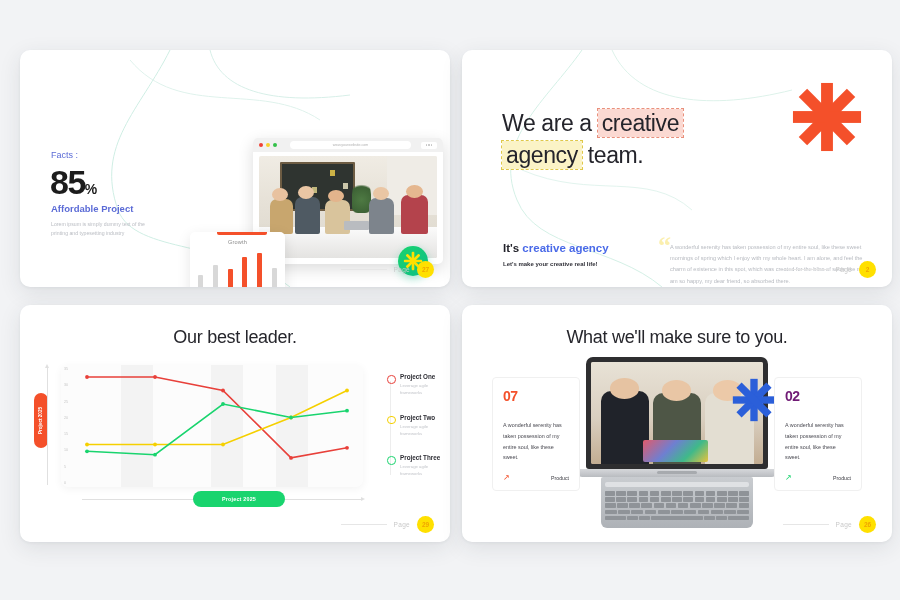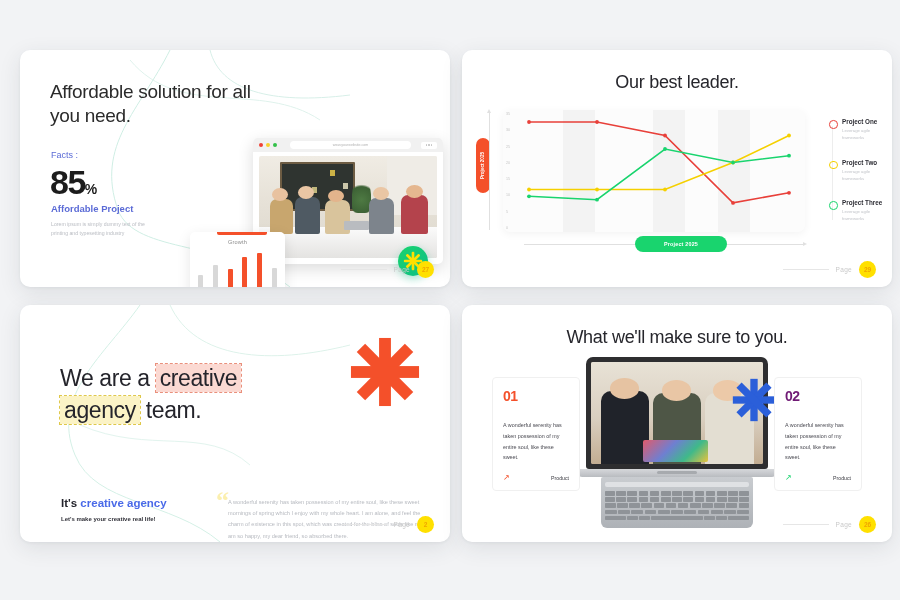--- a/index.html
+++ b/index.html
@@ -171,21 +171,20 @@
 
 <div class="deck">
 
   <div class="slide">
     <svg class="swirl" viewBox="0 0 430 237">
       <path d="M150 0 C 120 60, 75 95, 98 160 C 115 205, 210 190, 270 237" fill="none" stroke="#cfeee4" stroke-width="1"></path>
       <path d="M190 0 C 200 40, 250 55, 330 45" fill="none" stroke="#d7efe8" stroke-width="1"></path>
       <path d="M110 10 C 160 70, 240 30, 300 70" fill="none" stroke="#dff2ec" stroke-width="1"></path>
     </svg>
 
-    <div class="s1-title">Affordable solution for all you need.</div>
     <div class="s1-facts">Facts :</div>
     <div class="s1-big"><span>85</span><span class="pct">%</span></div>
     <div class="s1-sub">Affordable Project</div>
     <div class="s1-lorem">Lorem ipsum is simply dummy text of the printing and typesetting industry</div>
 
     <div class="browser">
       <div class="browser-bar">
         <span class="dot r"></span>
         <span class="dot y"></span>
         <span class="dot g"></span>
@@ -253,20 +252,54 @@
           <rect x="10.4" y="1" width="3.2" height="22" rx="1.2" transform="rotate(90 12 12)"></rect>
           <rect x="10.4" y="1" width="3.2" height="22" rx="1.2" transform="rotate(135 12 12)"></rect>
         </g>
       </svg>
     </div>
 
     <div class="footer">
       <span class="rule"></span>
       <span class="lbl">Page</span>
       <span class="pagedot">27</span>
+    </div>
+  </div>
+
+  <div class="slide">
+    <svg class="swirl" viewBox="0 0 430 237">
+      <path d="M120 0 C 85 50, 30 90, 55 150 C 75 200, 150 195, 200 237" fill="none" stroke="#d4f0e6" stroke-width="1"></path>
+      <path d="M150 0 C 175 55, 250 60, 330 40" fill="none" stroke="#ddf2ea" stroke-width="1"></path>
+      <path d="M60 120 C 130 150, 185 120, 230 160" fill="none" stroke="#e2f4ee" stroke-width="1"></path>
+    </svg>
+
+    <div class="s2-h1">
+      <span>We are a </span><span class="hl hl-red">creative</span><br>
+      <span class="hl hl-yel">agency</span><span> team.</span>
+    </div>
+
+    <div class="s2-it"><span>It's </span><span class="b">creative agency</span></div>
+    <div class="s2-tag">Let's make your creative real life!</div>
+
+    <div class="s2-quote">“</div>
+    <div class="s2-body">A wonderful serenity has taken possession of my entire soul, like these sweet mornings of spring which I enjoy with my whole heart. I am alone, and feel the charm of existence in this spot, which was created for the bliss of souls like mine. I am so happy, my dear friend, so absorbed there.</div>
+
+    <svg class="asterisk" viewBox="0 0 100 100">
+      <g fill="#f4502a">
+        <rect x="42" y="4" width="16" height="92"></rect>
+        <rect x="42" y="4" width="16" height="92" transform="rotate(45 50 50)"></rect>
+        <rect x="42" y="4" width="16" height="92" transform="rotate(90 50 50)"></rect>
+        <rect x="42" y="4" width="16" height="92" transform="rotate(135 50 50)"></rect>
+      </g>
+    </svg>
+
+    <div class="footer">
+      <span class="rule"></span>
+      <span class="lbl">Page</span>
+      <span class="pagedot">2</span>
     </div>
   </div>
 
   <div class="slide">
     <div class="s3-title">Our best leader.</div>
 
     <div class="proj-v">
         <span>Project 2025</span>
       </div>
     <div class="vaxis"></div>
@@ -338,54 +371,20 @@
     <div class="proj-h">Project 2025</div>
 
     <div class="footer">
       <span class="rule"></span>
       <span class="lbl">Page</span>
       <span class="pagedot">29</span>
     </div>
   </div>
 
   <div class="slide">
-    <svg class="swirl" viewBox="0 0 430 237">
-      <path d="M120 0 C 85 50, 30 90, 55 150 C 75 200, 150 195, 200 237" fill="none" stroke="#d4f0e6" stroke-width="1"></path>
-      <path d="M150 0 C 175 55, 250 60, 330 40" fill="none" stroke="#ddf2ea" stroke-width="1"></path>
-      <path d="M60 120 C 130 150, 185 120, 230 160" fill="none" stroke="#e2f4ee" stroke-width="1"></path>
-    </svg>
-
-    <div class="s2-h1">
-      <span>We are a </span><span class="hl hl-red">creative</span><br>
-      <span class="hl hl-yel">agency</span><span> team.</span>
-    </div>
-
-    <div class="s2-it"><span>It's </span><span class="b">creative agency</span></div>
-    <div class="s2-tag">Let's make your creative real life!</div>
-
-    <div class="s2-quote">“</div>
-    <div class="s2-body">A wonderful serenity has taken possession of my entire soul, like these sweet mornings of spring which I enjoy with my whole heart. I am alone, and feel the charm of existence in this spot, which was created for the bliss of souls like mine. I am so happy, my dear friend, so absorbed there.</div>
-
-    <svg class="asterisk" viewBox="0 0 100 100">
-      <g fill="#f4502a">
-        <rect x="42" y="4" width="16" height="92"></rect>
-        <rect x="42" y="4" width="16" height="92" transform="rotate(45 50 50)"></rect>
-        <rect x="42" y="4" width="16" height="92" transform="rotate(90 50 50)"></rect>
-        <rect x="42" y="4" width="16" height="92" transform="rotate(135 50 50)"></rect>
-      </g>
-    </svg>
-
-    <div class="footer">
-      <span class="rule"></span>
-      <span class="lbl">Page</span>
-      <span class="pagedot">2</span>
-    </div>
-  </div>
-
-  <div class="slide">
     <div class="s4-title">What we'll make sure to you.</div>
 
     <div class="laptop">
       <div class="lid">
         <div class="screen">
           <div class="ph-bg"></div>
           <div class="ph-person" style="left:6%;width:28%;height:72%;background:#20232a"></div>
           <div class="ph-head" style="left:11%;bottom:64%;width:17%;height:20%;background:#e6c3a2"></div>
           <div class="ph-person" style="left:36%;width:28%;height:70%;background:#4e5646"></div>
           <div class="ph-head" style="left:41%;bottom:62%;width:17%;height:20%;background:#e9c6a5"></div>
@@ -471,21 +470,21 @@
     <svg class="s4-star" viewBox="0 0 100 100">
       <g fill="#2b5fd9">
         <rect x="42" y="4" width="16" height="92"></rect>
         <rect x="42" y="4" width="16" height="92" transform="rotate(45 50 50)"></rect>
         <rect x="42" y="4" width="16" height="92" transform="rotate(90 50 50)"></rect>
         <rect x="42" y="4" width="16" height="92" transform="rotate(135 50 50)"></rect>
       </g>
     </svg>
 
     <div class="s4-card left">
-      <div class="s4-num" style="color:#f4502a">01</div>
+      <div class="s4-num" style="color:#f4502a">07</div>
       <div class="s4-txt">A wonderful serenity has taken possession of my entire soul, like these sweet.</div>
       <div class="s4-foot">
         <span class="s4-arrow" style="color:#f4502a">↗</span>
         <span class="s4-prod">Product</span>
       </div>
     </div>
 
     <div class="s4-card right">
       <div class="s4-num" style="color:#701a75">02</div>
       <div class="s4-txt">A wonderful serenity has taken possession of my entire soul, like these sweet.</div>

